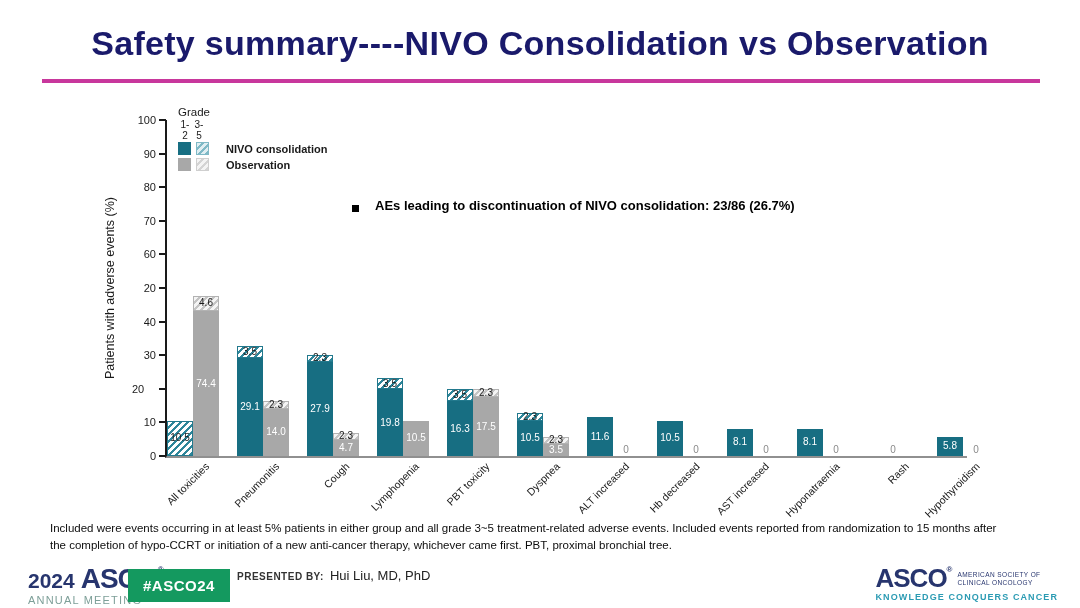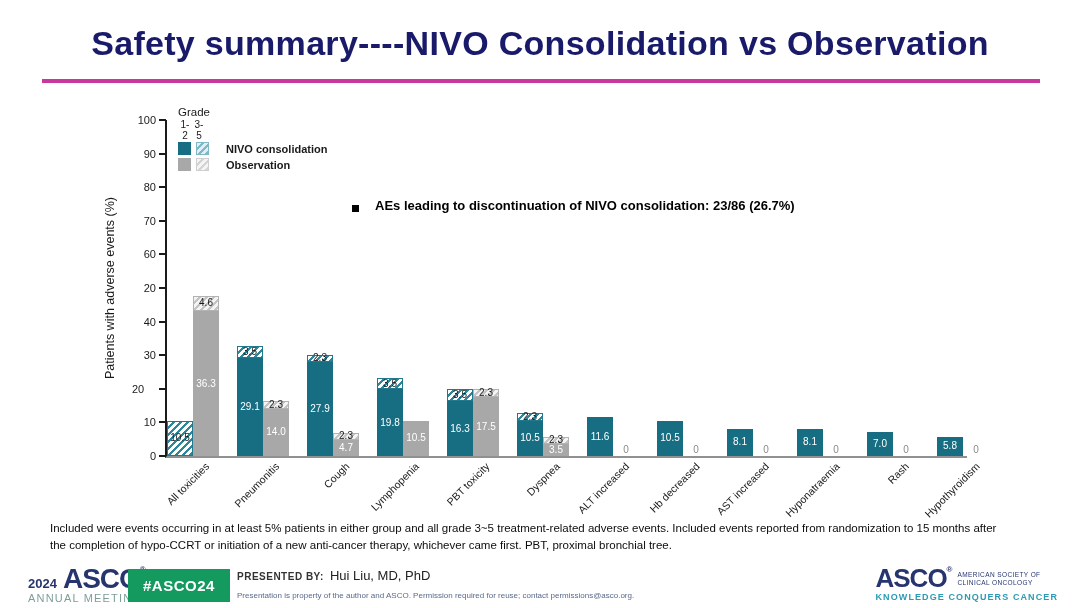--- a/index.html
+++ b/index.html
@@ -67,21 +67,21 @@
   
   .bullets{position:absolute;left:352px;top:180px;width:700px;z-index:5;list-style:none;margin:0;padding:0;}
   .bullets li{display:flex;margin-bottom:19px;font-size:13px;font-weight:bold;color:#000;margin-top:18px;}
   .bullet-sq{width:7px;height:7px;background:#000;flex:0 0 auto;margin:7px 16px 0 0;}
   
   .footnote{position:absolute;left:50px;top:520px;width:965px;font-size:11.5px;line-height:1.45;color:#0d0d0d;}
   
   .footer{position:absolute;left:0;top:562px;right:0;height:46px;}
   .logo-left{position:absolute;left:28px;top:4px;}
   .logo-left-row{display:flex;align-items:baseline;gap:6px;}
-  .logo-year{font-size:13px;font-weight:bold;color:#27356e;}
+  .logo-year{font-size:21px;font-weight:bold;color:#27356e;}
   .logo-asco{font-size:28px;font-weight:bold;color:#27356e;letter-spacing:-1px;line-height:.9;}
   .reg{font-size:8px;vertical-align:top;color:#27356e;}
   .logo-sub{font-size:11px;color:#7d9f98;letter-spacing:1.2px;margin-top:1px;}
   .badge{
     position:absolute;left:128px;top:7px;background:#14995f;color:#fff;
     font-size:15px;font-weight:bold;padding:8px 15px;letter-spacing:.5px;
   }
   .presenter{position:absolute;left:237px;top:6px;}
   .presented-row{display:flex;align-items:baseline;gap:6px;}
   .presented-label{font-size:10px;font-weight:bold;color:#333;letter-spacing:.5px;}
@@ -133,21 +133,21 @@
             <div class="bar nivo">
               <div class="seg g35" style="height: 10.5%;">
                 <span class="val">10.5</span>
               </div>
             </div>
             <div class="bar obs">
               <div class="seg g35" style="height: 4.6%;">
                 <span class="val">4.6</span>
               </div>
               <div class="seg g12" style="height: 43.1%;">
-                <span class="val">36.3</span>
+                <span class="val">74.4</span>
               </div>
             </div>
           </div>
           <span class="xlabel">All toxicities</span>
         </div>
         <div class="group">
           <div class="pair">
             <div class="bar nivo">
               <div class="seg g35" style="height: 3.5%;">
                 <span class="val">3.5</span>
@@ -295,25 +295,20 @@
               </div>
             </div>
             <div class="spacer">
               <span class="zero">0</span>
             </div>
           </div>
           <span class="xlabel">Hyponatraemia</span>
         </div>
         <div class="group">
           <div class="pair">
-            <div class="bar nivo">
-              <div class="seg g12" style="height: 7%;">
-                <span class="val">7.0</span>
-              </div>
-            </div>
             <div class="spacer">
               <span class="zero">0</span>
             </div>
           </div>
           <span class="xlabel">Rash</span>
         </div>
         <div class="group">
           <div class="pair">
             <div class="bar nivo">
               <div class="seg g12" style="height: 5.8%;">
@@ -366,21 +361,20 @@
     <div class="logo-sub">ANNUAL MEETING</div>
   </div>
 
   <div class="badge">#ASCO24</div>
 
   <div class="presenter">
     <div class="presented-row">
       <span class="presented-label">PRESENTED BY:</span>
       <span class="presenter-name">Hui Liu, MD, PhD</span>
     </div>
-    <div class="permission">Presentation is property of the author and ASCO. Permission required for reuse; contact permissions@asco.org.</div>
   </div>
 
   <div class="logo-right">
     <div class="logo-right-row">
       <span class="logo-right-asco"><span>ASCO</span><span class="reg">®</span></span>
       <span class="logo-right-sub">
         <span>AMERICAN SOCIETY OF</span><br>
         <span>CLINICAL ONCOLOGY</span>
       </span>
     </div>

